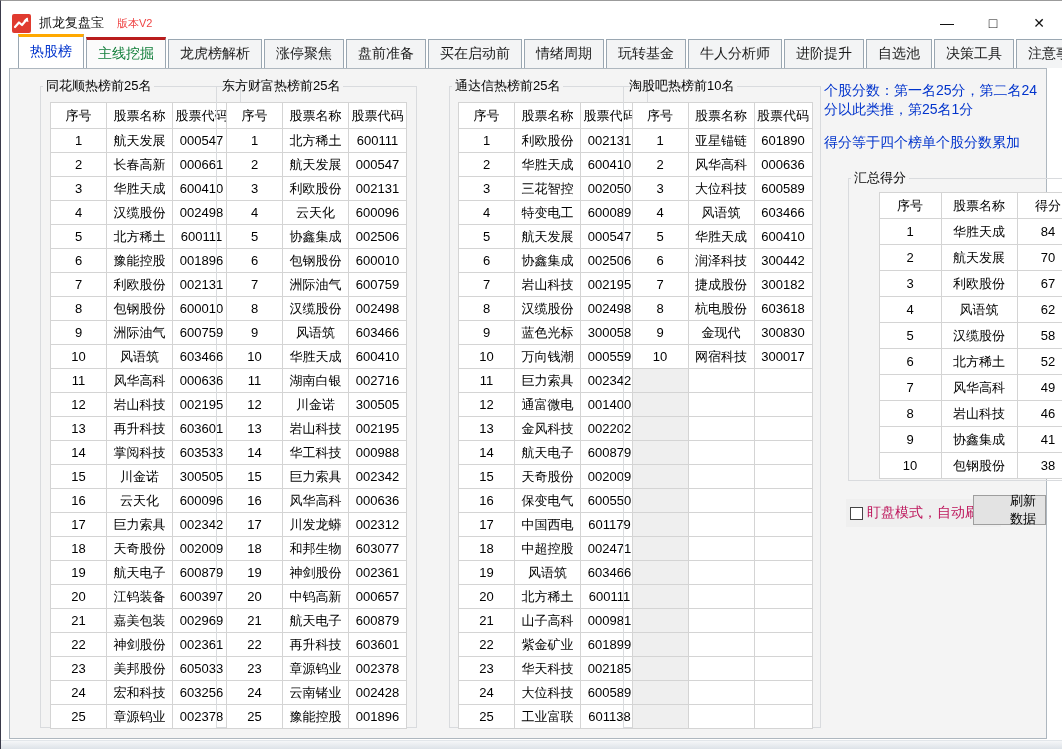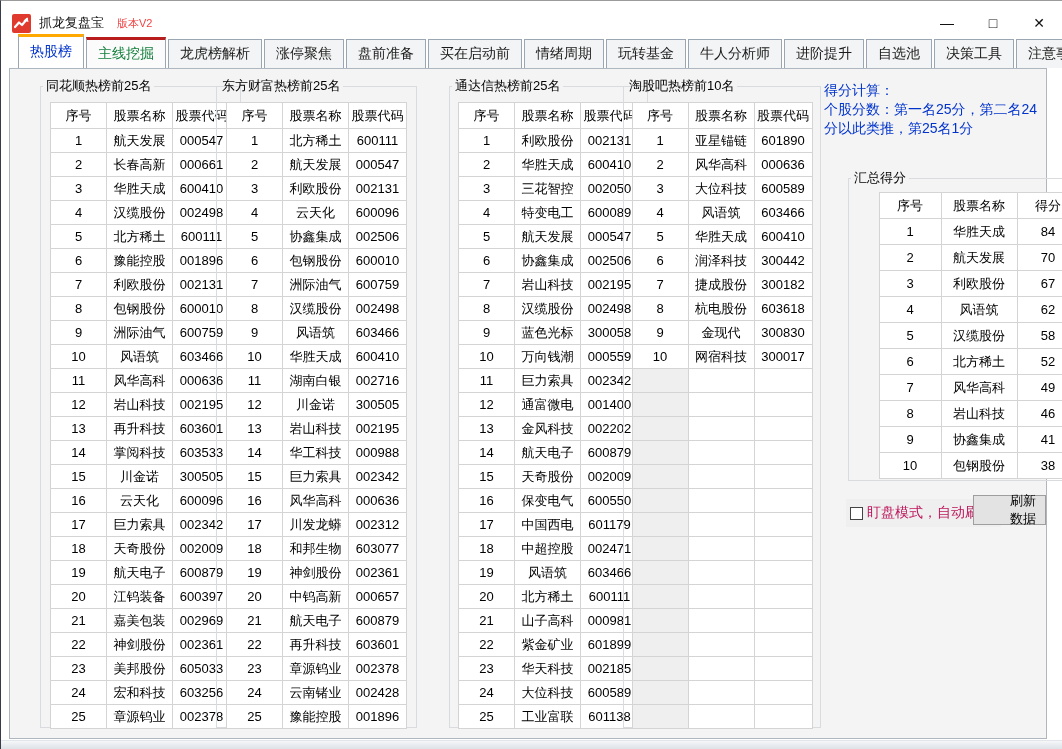--- a/index.html
+++ b/index.html
@@ -682,22 +682,22 @@
             <tr>
               <td></td>
               <td></td>
               <td></td>
             </tr>
           </tbody>
       </table>
     </fieldset>
 
     <div class="score-info">
-      <div>得分计算：</div>
       <div>个股分数：第一名25分，第二名24分以此类推，第25名1分</div>
+      <div class="score-note">得分等于四个榜单个股分数累加</div>
     </div>
 
     <fieldset class="gb gb-summary">
       <legend>汇总得分</legend>
       <table class="summary-table">
         <colgroup>
             <col class="c-rank">
             <col class="c-name">
             <col class="c-score">
           </colgroup>

